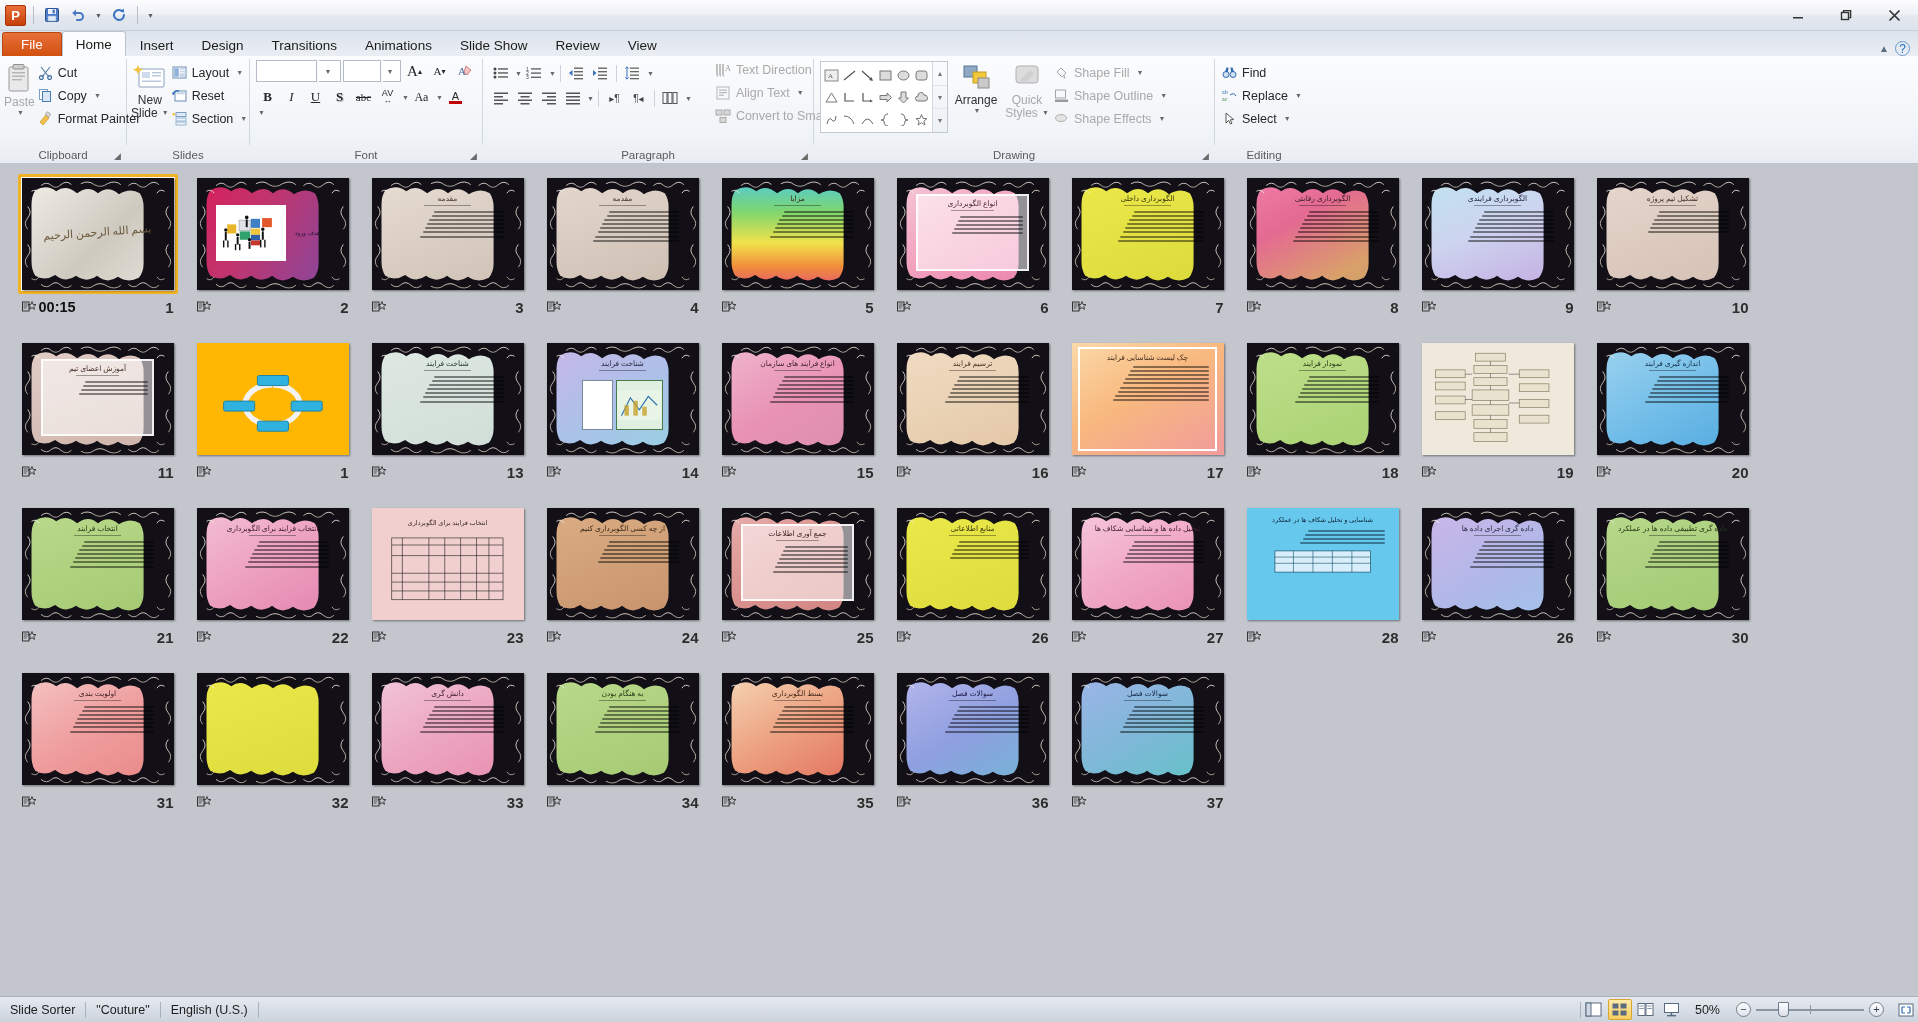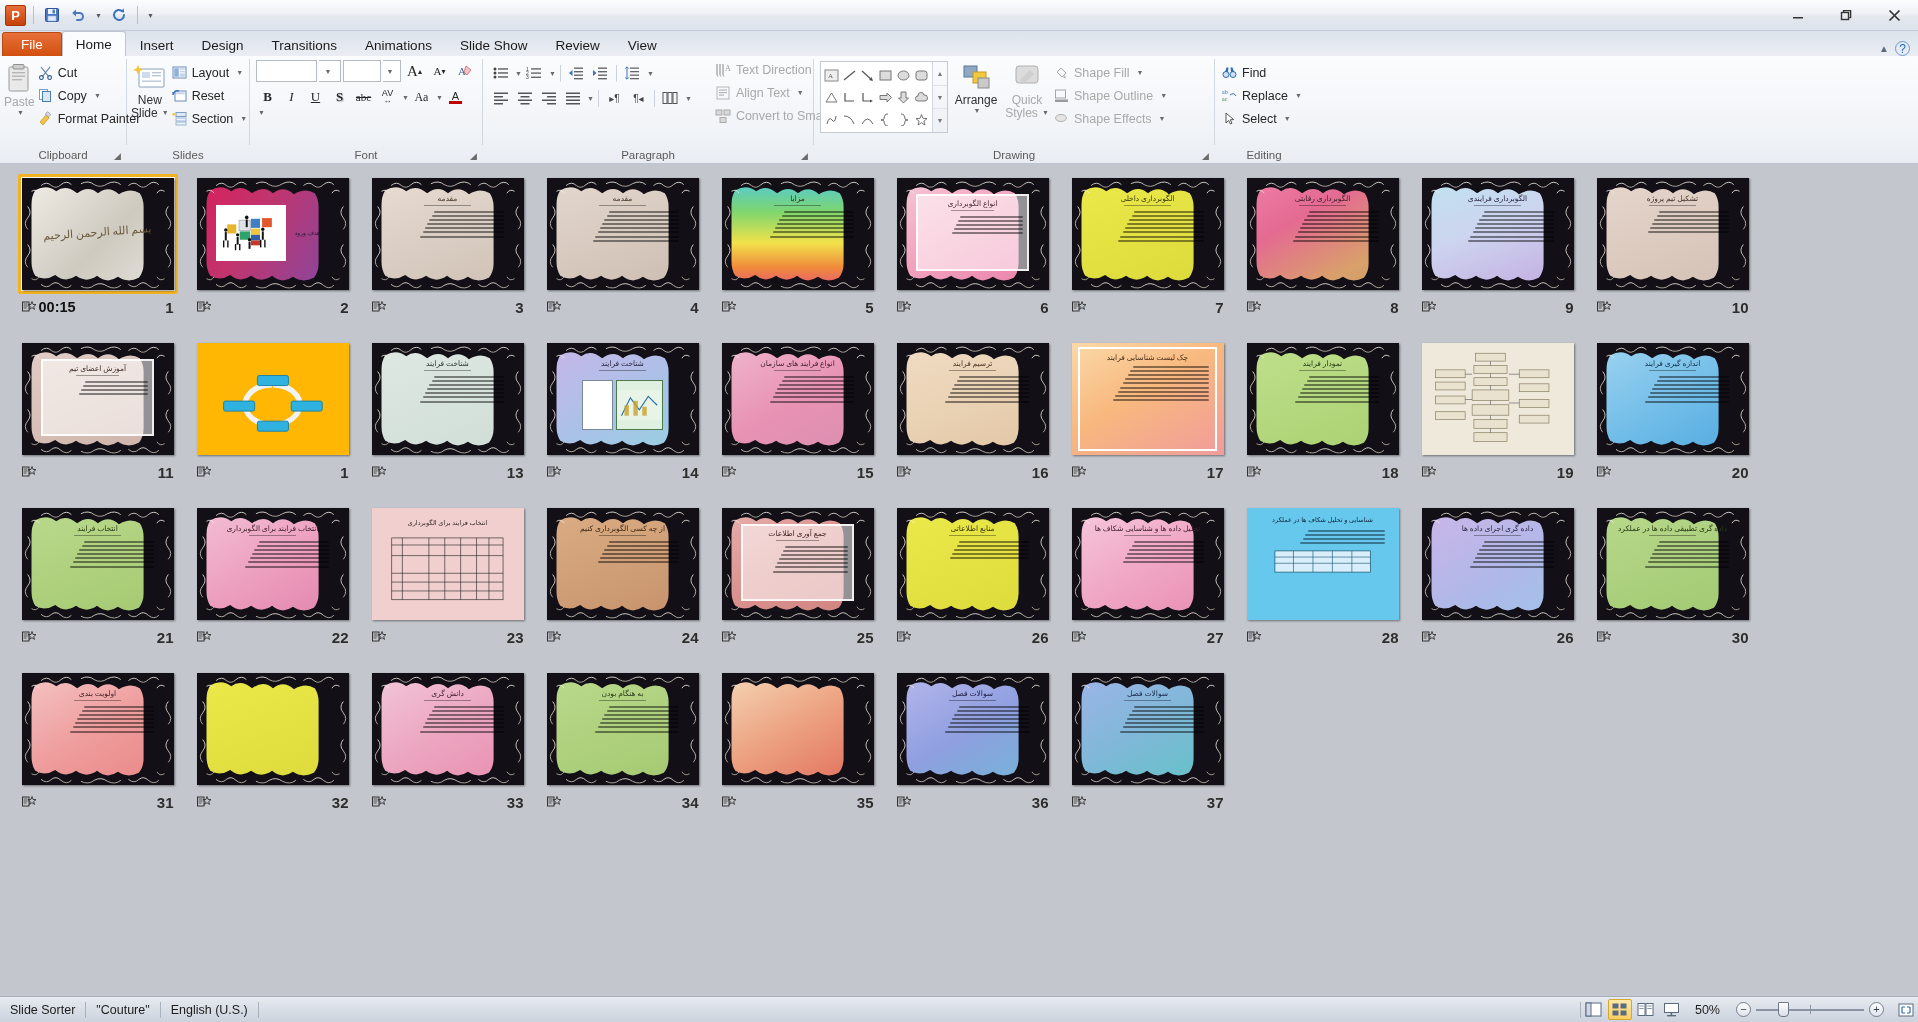--- a/index.html
+++ b/index.html
@@ -2445,20 +2445,33 @@
       <path d="M20,112 q6,5 11,0 q5,-4 10,1 q6,5 11,0"></path>
       <path d="M62,114 q8,4 14,-1 q7,-4 14,1 q8,4 14,-1"></path>
       <path d="M112,112 q6,5 11,0 q5,-4 10,1 q6,5 11,0"></path>
       <path d="M6,30 q5,6 0,12 q-5,6 0,12"></path>
       <path d="M154,30 q-5,6 0,12 q5,6 0,12"></path>
       <path d="M6,70 q5,6 0,12 q-5,6 0,12"></path>
       <path d="M154,70 q-5,6 0,12 q5,6 0,12"></path>
       <path d="M10,14 q5,-3 8,2 M150,14 q-5,-3 -8,2 M10,106 q5,3 8,-2 M150,106 q-5,3 -8,-2"></path>
     </g>
   </svg>
+        <div class="inner">
+          <div class="s-title" style="color:#442a1a">بسط الگوبرداری</div>
+          <div class="s-rule"></div>
+          <div class="s-body">
+                <div class="line" style="width:62%;margin-left:auto;margin-right:0;background:rgba(0,0,0,.45)"></div>
+                <div class="line" style="width:64%;margin-left:auto;margin-right:0;background:rgba(0,0,0,.45)"></div>
+                <div class="line" style="width:66%;margin-left:auto;margin-right:0;background:rgba(0,0,0,.45)"></div>
+                <div class="line" style="width:68%;margin-left:auto;margin-right:0;background:rgba(0,0,0,.45)"></div>
+                <div class="line" style="width:70%;margin-left:auto;margin-right:0;background:rgba(0,0,0,.45)"></div>
+                <div class="line" style="width:72%;margin-left:auto;margin-right:0;background:rgba(0,0,0,.45)"></div>
+                <div class="line" style="width:74%;margin-left:auto;margin-right:0;background:rgba(0,0,0,.45)"></div>
+              </div>
+        </div>
           </div>
      </div>
      <div class="meta">
        <svg class="transicon" viewBox="0 0 14 14">
   <rect x="0.5" y="2" width="6.5" height="9" fill="none" stroke="#333" stroke-width="1"></rect>
   <path d="M1.6 4 h4 M1.6 6 h4 M1.6 8 h3" stroke="#333" stroke-width=".8"></path>
   <path d="M10 1.5 L11 4.4 L14 4.6 L11.7 6.5 L12.5 9.4 L10 7.7 L7.5 9.4 L8.3 6.5 L6 4.6 L9 4.4Z" fill="none" stroke="#333" stroke-width=".9"></path>
 </svg>
 
        <span class="num">35</span>

